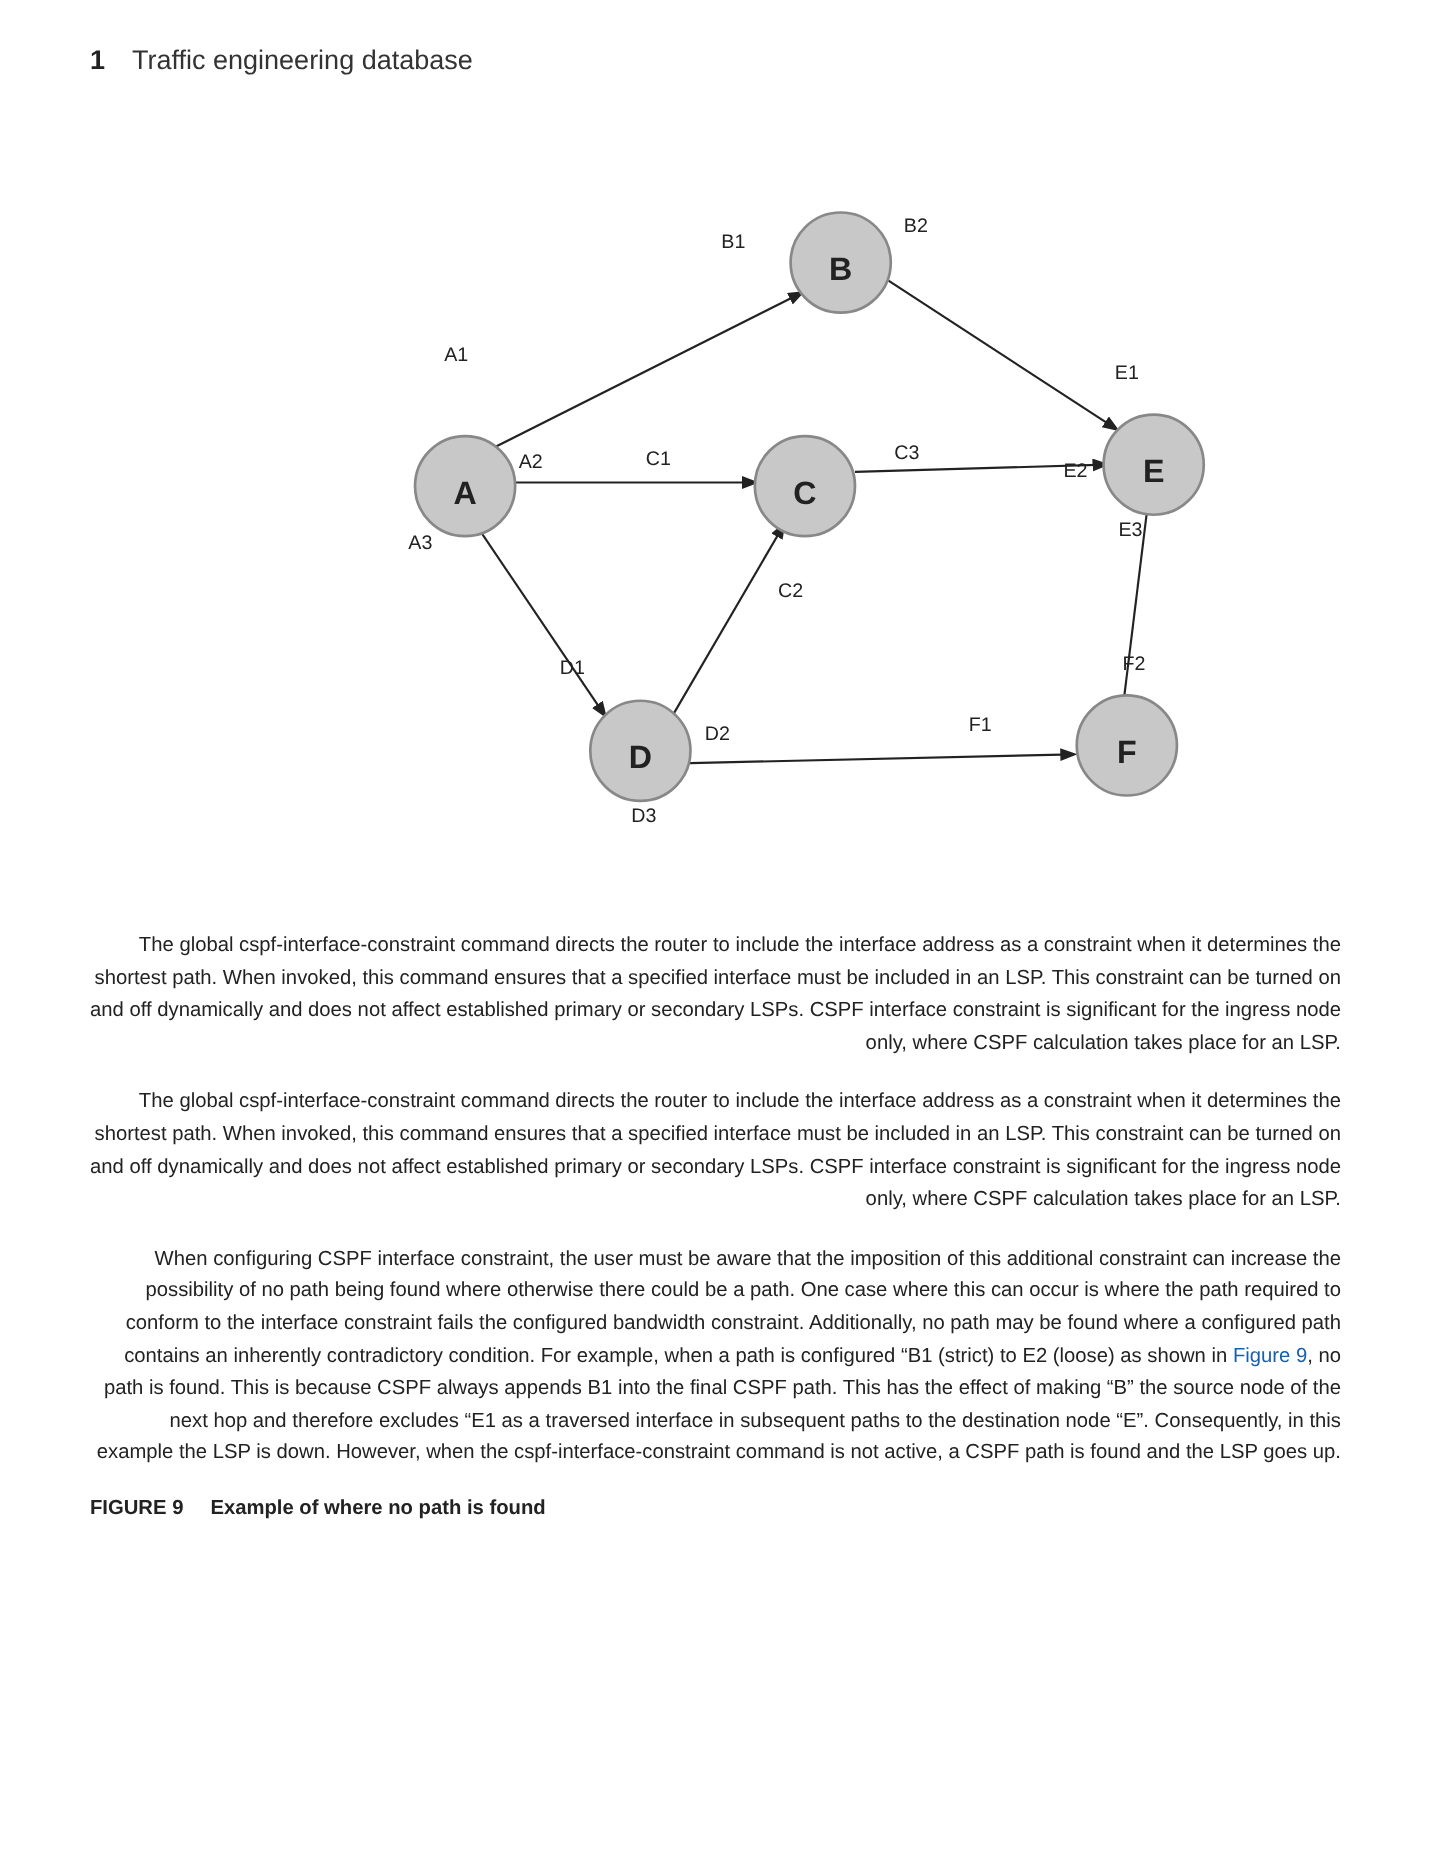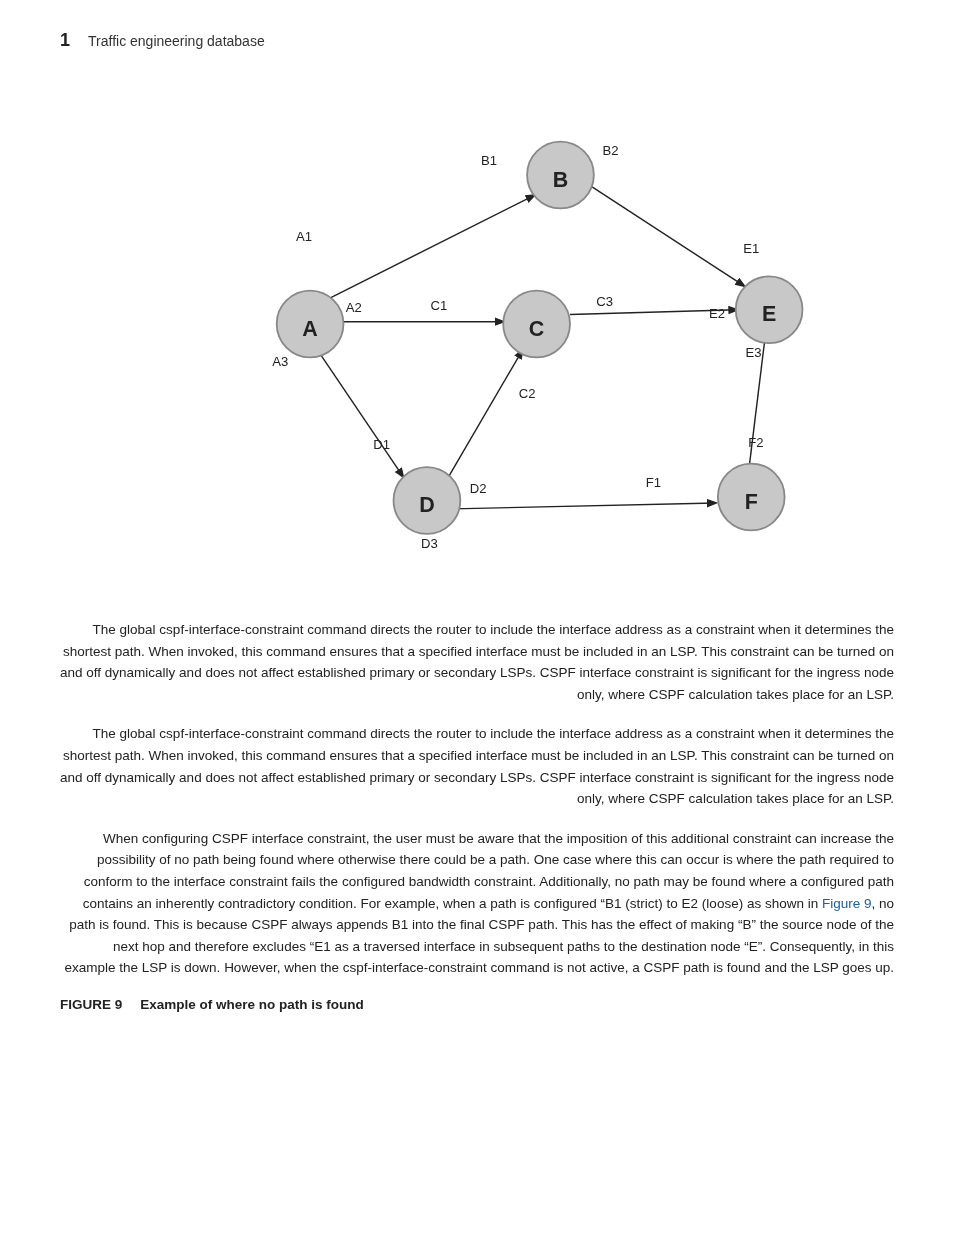--- a/index.html
+++ b/index.html
@@ -16,21 +16,21 @@
       display: flex;
       align-items: baseline;
       gap: 18px;
       margin-bottom: 30px;
     }
     .page-number {
       font-size: 18px;
       font-weight: bold;
     }
     .page-title {
-      font-size: 14px;
+      font-size: 18px;
       color: #333;
     }
     .diagram-container {
       width: 100%;
       display: flex;
       justify-content: center;
       margin-bottom: 28px;
     }
     .text-body {
       margin-bottom: 18px;

